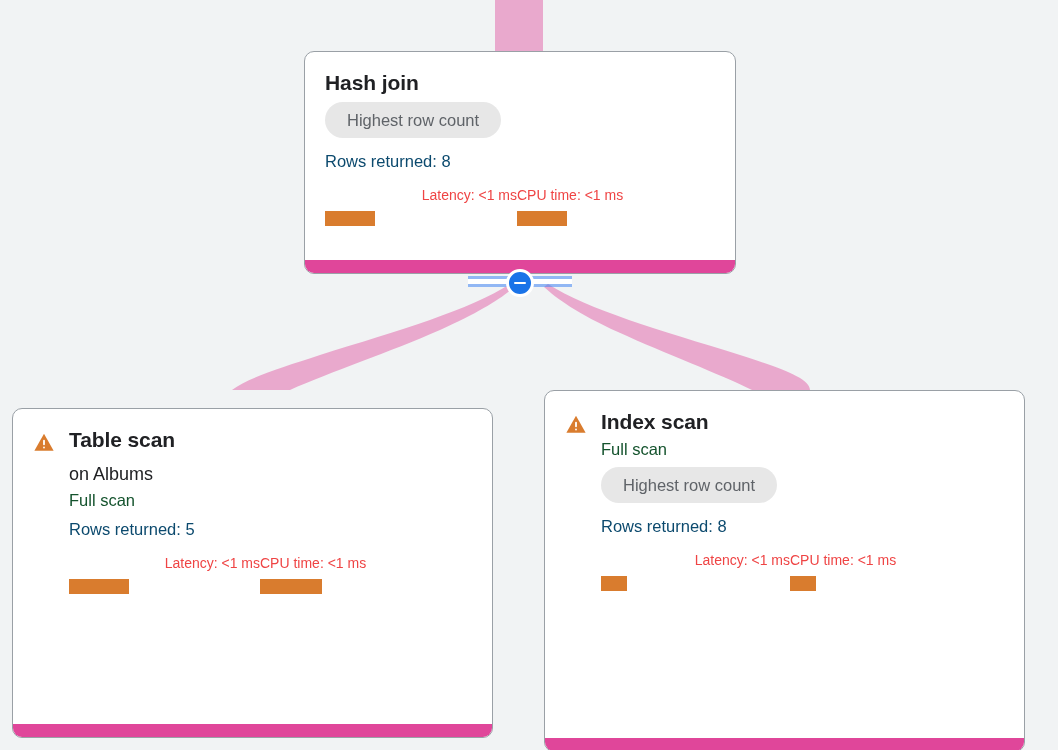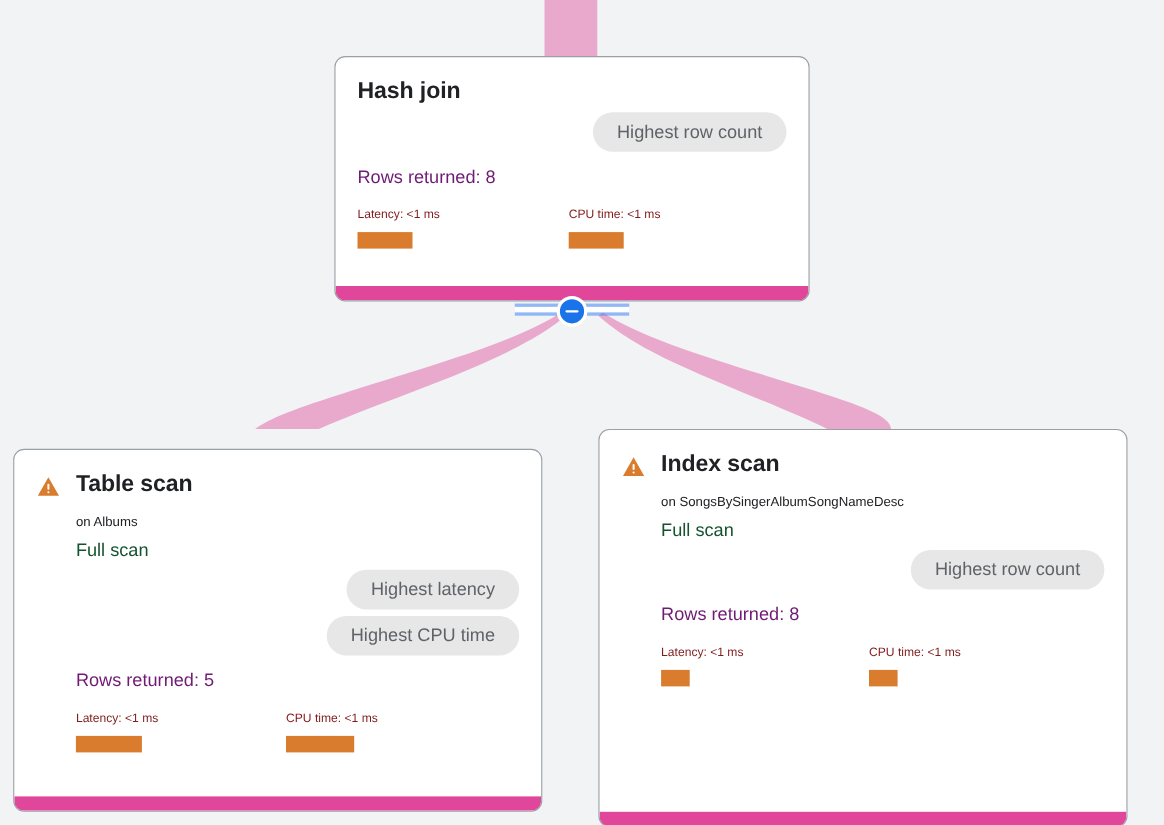--- a/index.html
+++ b/index.html
@@ -59,62 +59,63 @@
 
   .node-title {
     font-size: 21px;
     font-weight: bold;
     color: #202124;
     letter-spacing: -0.1px;
     line-height: 26px;
     margin: 0;
   }
   .node-sub {
-    font-size: 12px;
+    font-size: 18px;
     color: #202124;
     line-height: 24px;
     margin-top: 9px;
     white-space: nowrap;
   }
   .node-subtle {
     font-size: 16.5px;
     color: #14532d;
     line-height: 24px;
     margin-top: 2px;
   }
 
-  .chip-row { margin-top: 6px; text-align: right; }
+  .chip-row { margin-top: 6px; }
   .chip {
     display: inline-block;
     background: #E7E7E7;
     color: #5F6368;
     font-size: 16.5px;
     line-height: 20px;
     padding: 8px 22px;
     border-radius: 18px;
     margin-bottom: 6px;
   }
 
   .rows-line {
     font-size: 16.5px;
-    color: #701a75;
+    color: #0c4a6e;
     line-height: 22px;
     margin-top: 6px;
   }
 
   .metrics {
     display: flex;
     margin-top: 13px;
   }
   .metric { }
   .metric-label {
-    font-size: 11px;
-    color: #7f1d1d;
+    font-size: 14px;
+    color: #ef4444;
     line-height: 20px;
     white-space: nowrap;
+    text-align: right;
   }
   .metric-bar {
     height: 15px;
     background: #D97C2E;
     margin-top: 6px;
   }
 
   
   #collapse-toggle {
     position: absolute;
@@ -231,24 +232,20 @@
           <svg viewBox="0 0 24 24" width="22" height="22">
             <path d="M12 3 L22.5 21.5 L1.5 21.5 Z" fill="#D97C2E"></path>
             <rect x="11" y="9.5" width="2" height="6" rx="1" fill="#FFFFFF"></rect>
             <rect x="11" y="17" width="2" height="2" rx="1" fill="#FFFFFF"></rect>
           </svg>
         </span>
         <div class="head-col">
           <div class="node-title">Table scan</div>
           <div class="node-sub">on Albums</div>
           <div class="node-subtle">Full scan</div>
-          <div class="chip-row">
-            <span class="chip">Highest latency</span><br>
-            <span class="chip">Highest CPU time</span>
-          </div>
           <div class="rows-line">Rows returned: 5</div>
           <div class="metrics">
             <div class="metric" style="width:191px;">
               <div class="metric-label">Latency: &lt;1 ms</div>
               <div class="metric-bar" style="width:60px;"></div>
             </div>
             <div class="metric">
               <div class="metric-label">CPU time: &lt;1 ms</div>
               <div class="metric-bar" style="width:62px;"></div>
             </div>
@@ -264,21 +261,20 @@
       <div class="card-head">
         <span class="warn-icon">
           <svg viewBox="0 0 24 24" width="22" height="22">
             <path d="M12 3 L22.5 21.5 L1.5 21.5 Z" fill="#D97C2E"></path>
             <rect x="11" y="9.5" width="2" height="6" rx="1" fill="#FFFFFF"></rect>
             <rect x="11" y="17" width="2" height="2" rx="1" fill="#FFFFFF"></rect>
           </svg>
         </span>
         <div class="head-col">
           <div class="node-title">Index scan</div>
-          <div class="node-sub">on SongsBySingerAlbumSongNameDesc</div>
           <div class="node-subtle">Full scan</div>
           <div class="chip-row">
             <span class="chip">Highest row count</span>
           </div>
           <div class="rows-line">Rows returned: 8</div>
           <div class="metrics">
             <div class="metric" style="width:189px;">
               <div class="metric-label">Latency: &lt;1 ms</div>
               <div class="metric-bar" style="width:26px;"></div>
             </div>

